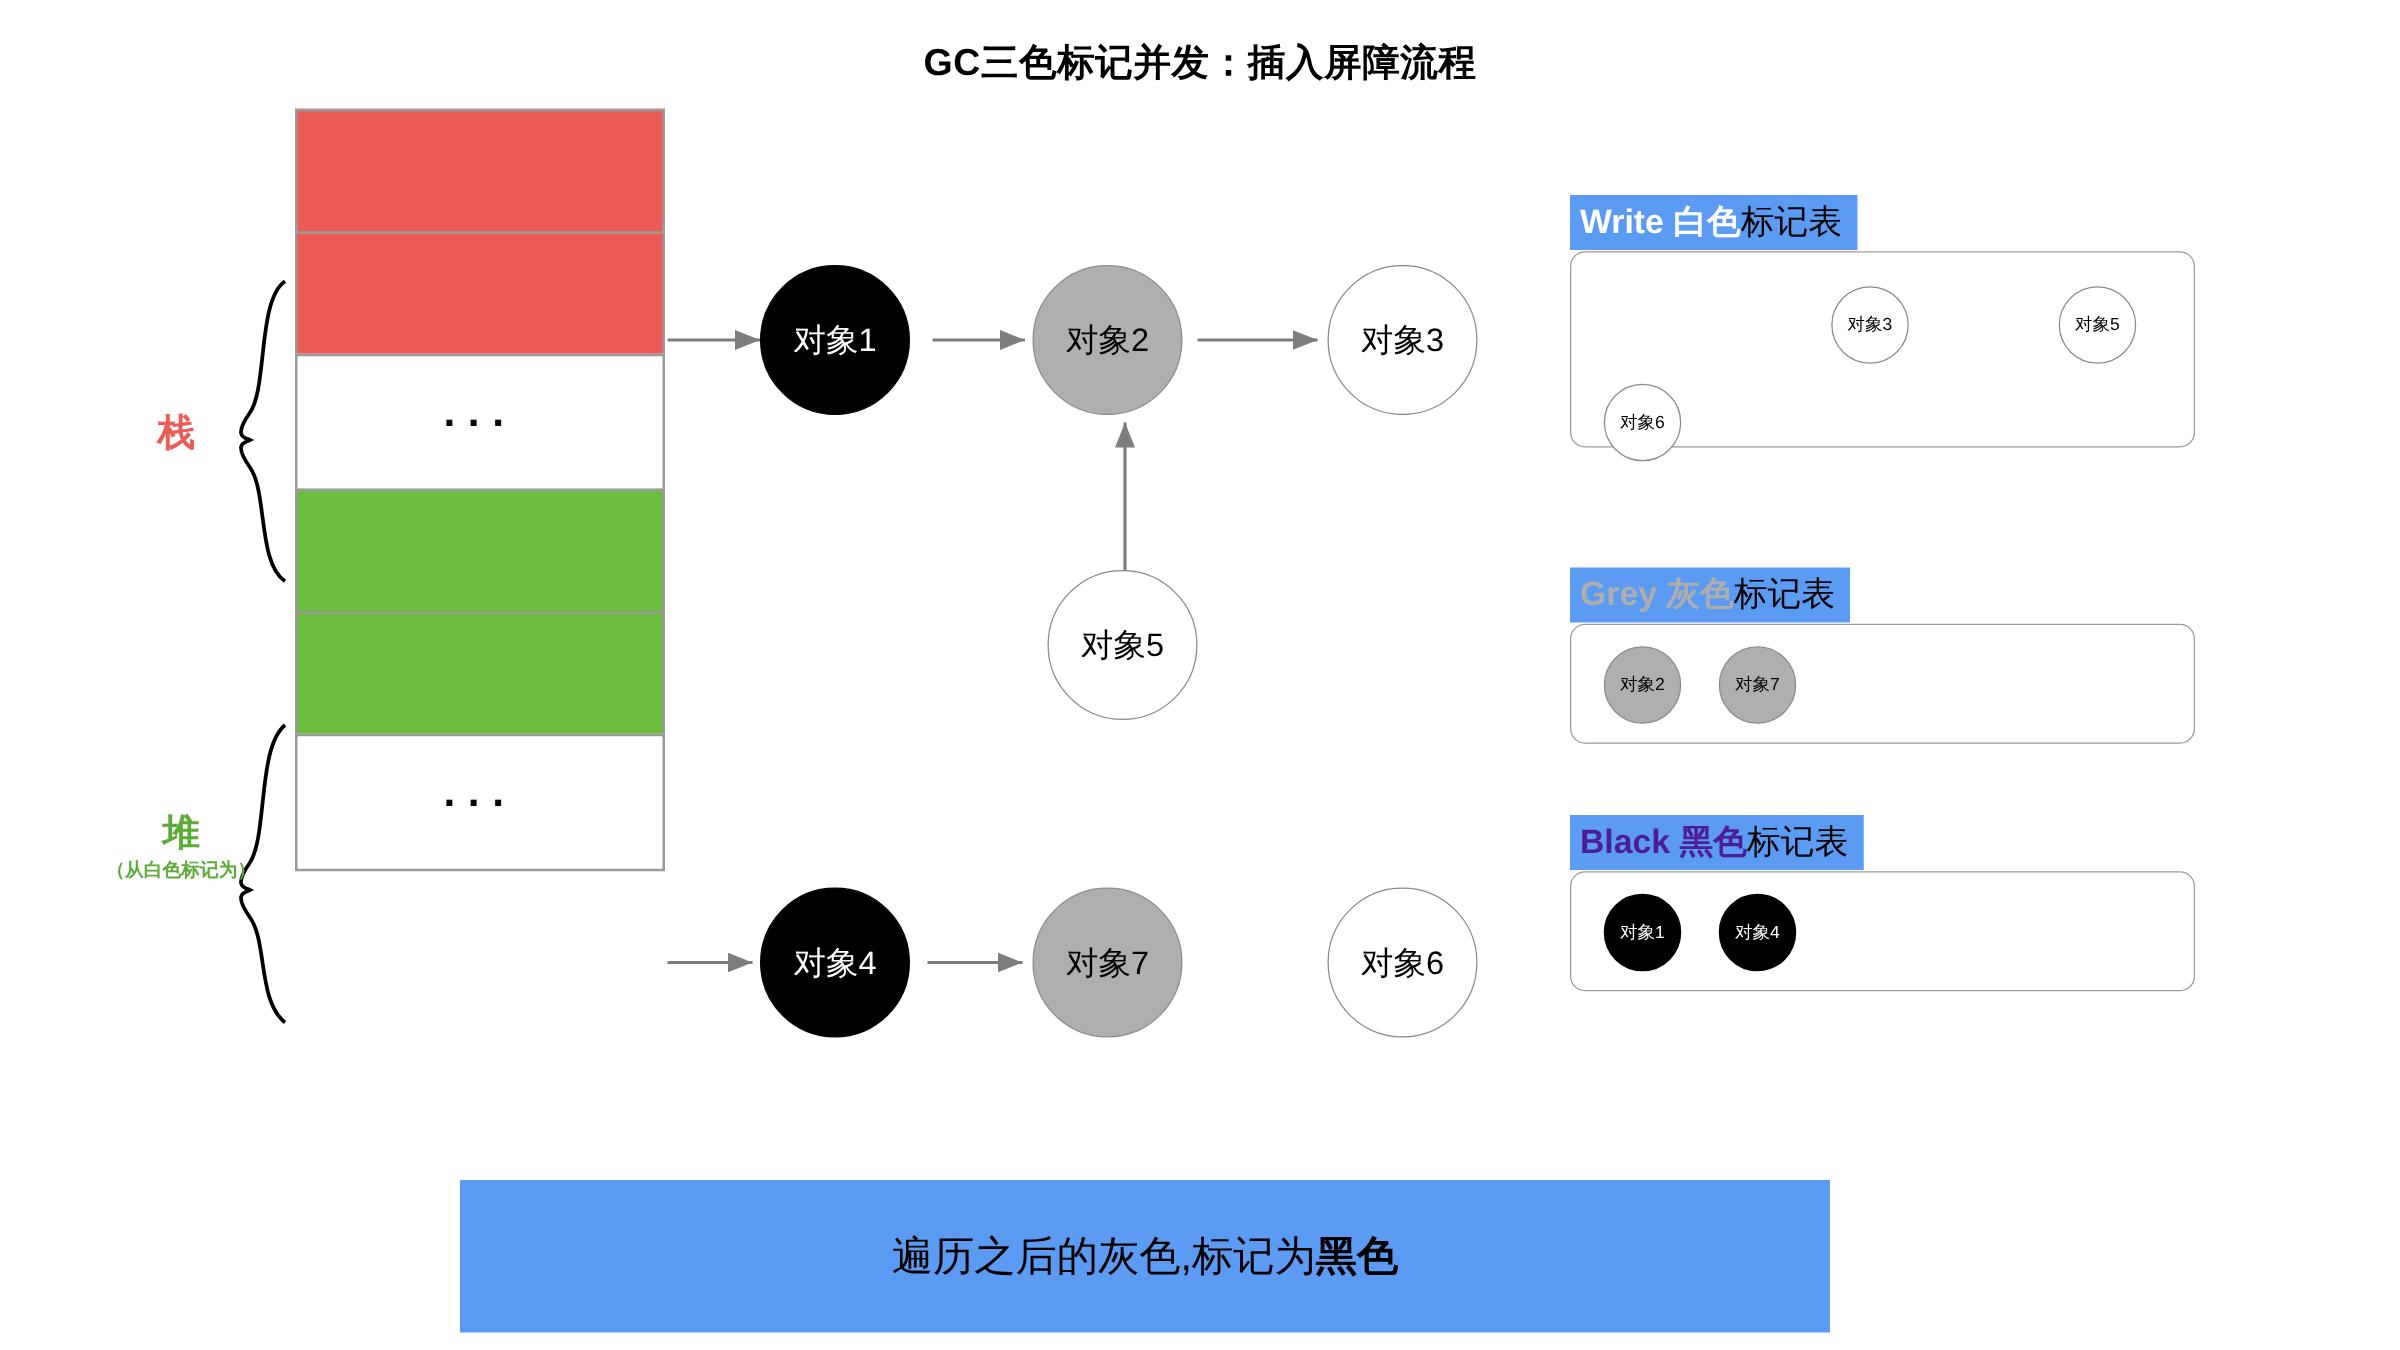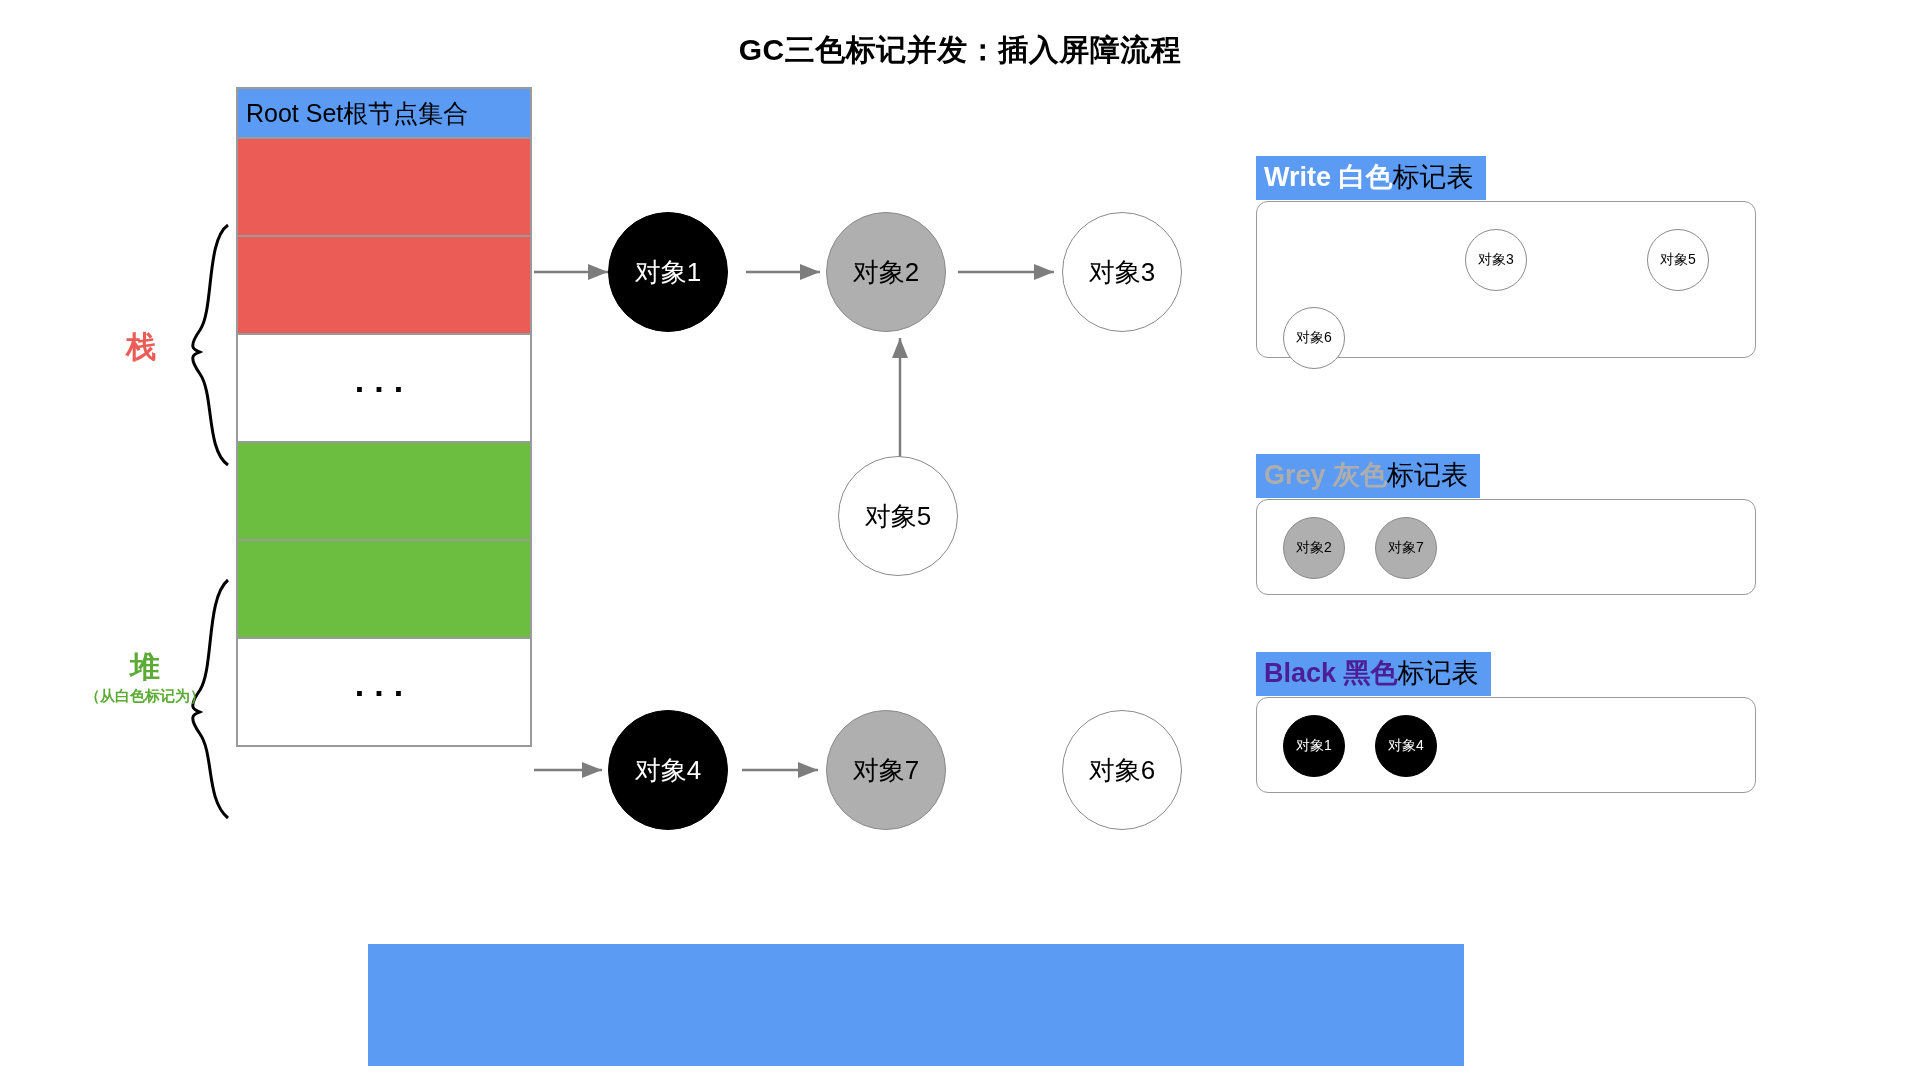--- a/index.html
+++ b/index.html
@@ -127,23 +127,20 @@
   <line x1="746" y1="272" x2="820" y2="272" stroke="#7d7d7d" stroke-width="2.5" marker-end="url(#ah)"></line>
   <line x1="958" y1="272" x2="1054" y2="272" stroke="#7d7d7d" stroke-width="2.5" marker-end="url(#ah)"></line>
   <line x1="900" y1="472" x2="900" y2="338" stroke="#7d7d7d" stroke-width="2.5" marker-end="url(#ah)"></line>
   <line x1="534" y1="770" x2="602" y2="770" stroke="#7d7d7d" stroke-width="2.5" marker-end="url(#ah)"></line>
   <line x1="742" y1="770" x2="818" y2="770" stroke="#7d7d7d" stroke-width="2.5" marker-end="url(#ah)"></line>
 </svg>
 
 <div class="title">GC三色标记并发：插入屏障流程</div>
 
 <div class="memcol">
-  <div class="memrow row-root">
-    <span>Root Set根节点集合</span>
-  </div>
   <div class="memrow row-red"></div>
   <div class="memrow row-red"></div>
   <div class="memrow row-gap">
     <span class="dots">...</span>
   </div>
   <div class="memrow row-green"></div>
   <div class="memrow row-green"></div>
   <div class="memrow row-gap">
     <span class="dots">...</span>
   </div>
@@ -190,13 +187,16 @@
   <div class="mt-header">
     <span class="tag-black">Black</span><span>&nbsp;</span><span class="tag-black">黑色</span><span class="cn">标记表</span>
   </div>
   <div class="mt-body" style="left:0; top:45px; width:500px; height:96px;">
     <div class="chip black" style="left:26px; top:17px; width:62px; height:62px;">对象1</div>
     <div class="chip black" style="left:118px; top:17px; width:62px; height:62px;">对象4</div>
   </div>
 </div>
 
 <div class="caption">
+  <div class="l2">
+    <span>遍历之后的灰色,标记为</span><span class="blk">黑色</span>
+  </div>
 </div>
 
 </body></html>

